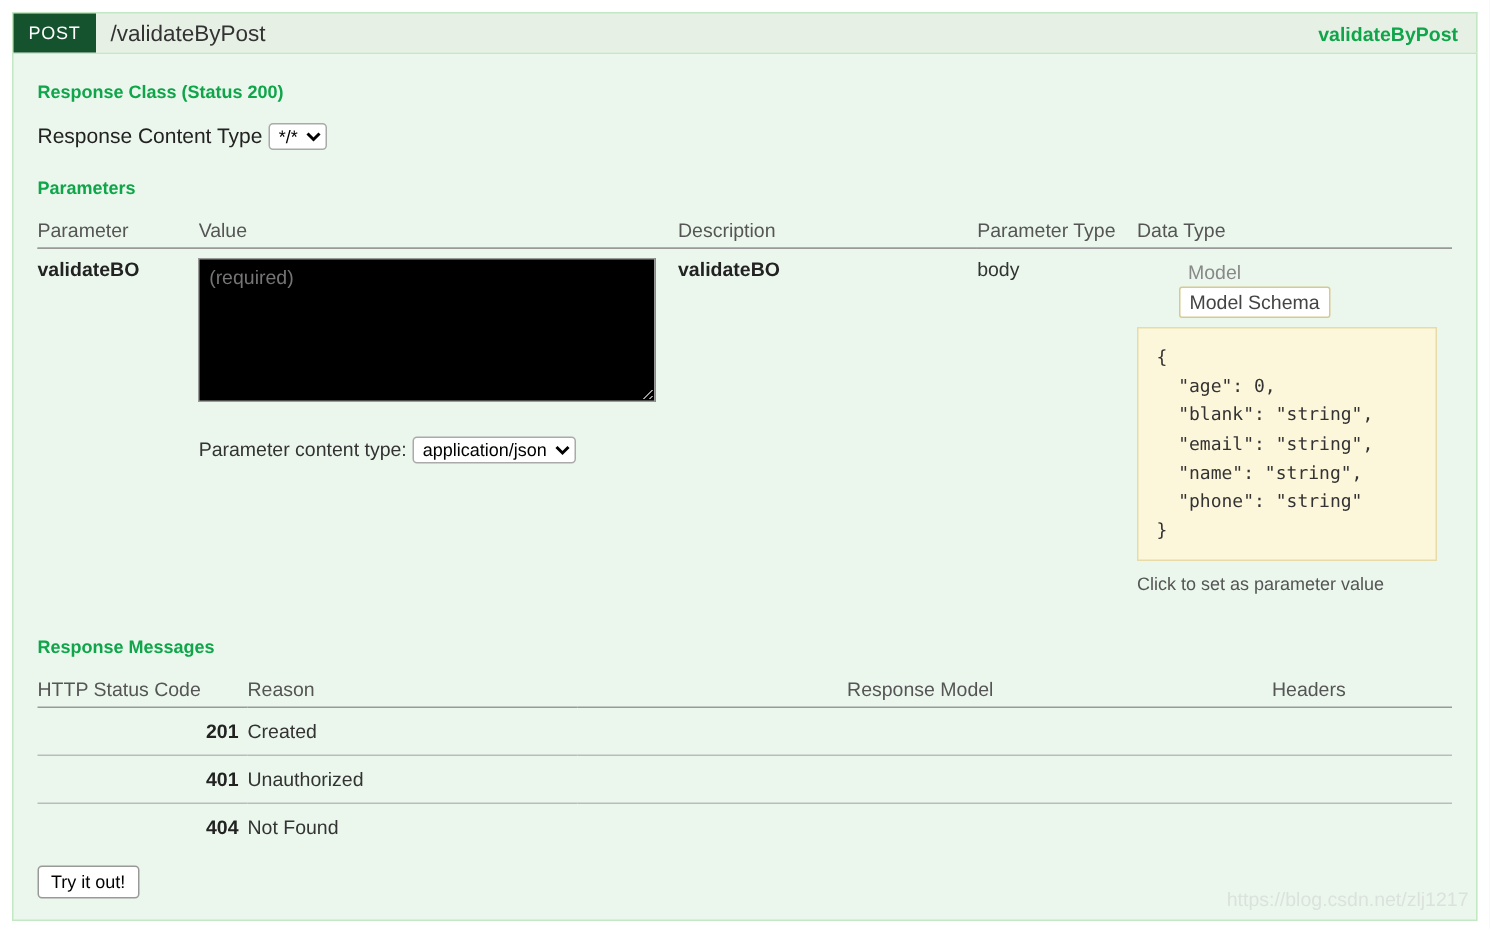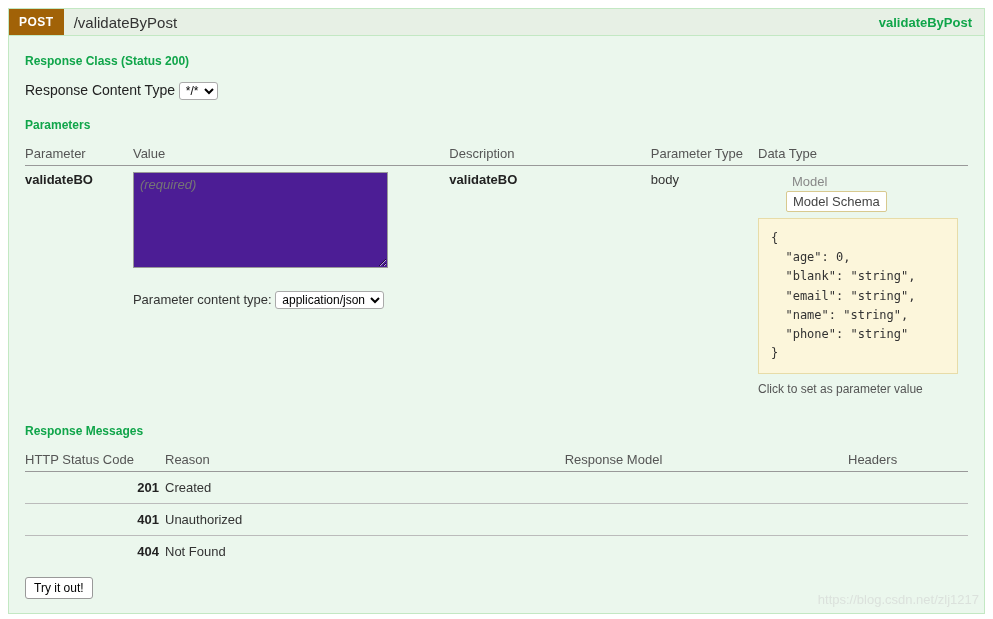--- a/index.html
+++ b/index.html
@@ -11,23 +11,23 @@
       padding: 8px;
     }
     .header-row {
       display: flex;
       align-items: center;
       background: #e7f0e5;
       border: 1px solid #c3e8c3;
       border-bottom: none;
     }
     .method-badge {
-      background: #a16207;
+      background: #14532d;
       color: #fff;
-      font-weight: bold;
+      font-weight: normal;
       font-size: 12px;
       padding: 6px 10px;
       letter-spacing: 0.5px;
     }
     .path {
       flex: 1;
       padding-left: 10px;
       font-size: 15px;
       color: #333;
     }
@@ -75,30 +75,29 @@
     tbody td {
       vertical-align: top;
       padding: 6px 10px 6px 0;
       font-size: 13px;
     }
     .param-name {
       font-weight: bold;
       color: #222;
     }
     textarea {
-      width: 255px;
+      width: 305px;
       height: 96px;
       border: 1px solid #999;
-      background: #4c1d95;
+      background: #000000;
       padding: 4px 6px;
       font-family: inherit;
       font-size: 13px;
       color: #888;
       resize: both;
-      font-style: italic;
     }
     .param-content-type {
       margin-top: 20px;
       color: #333;
     }
     .tabs {
       margin-bottom: 6px;
       font-size: 13px;
     }
     .tab {

